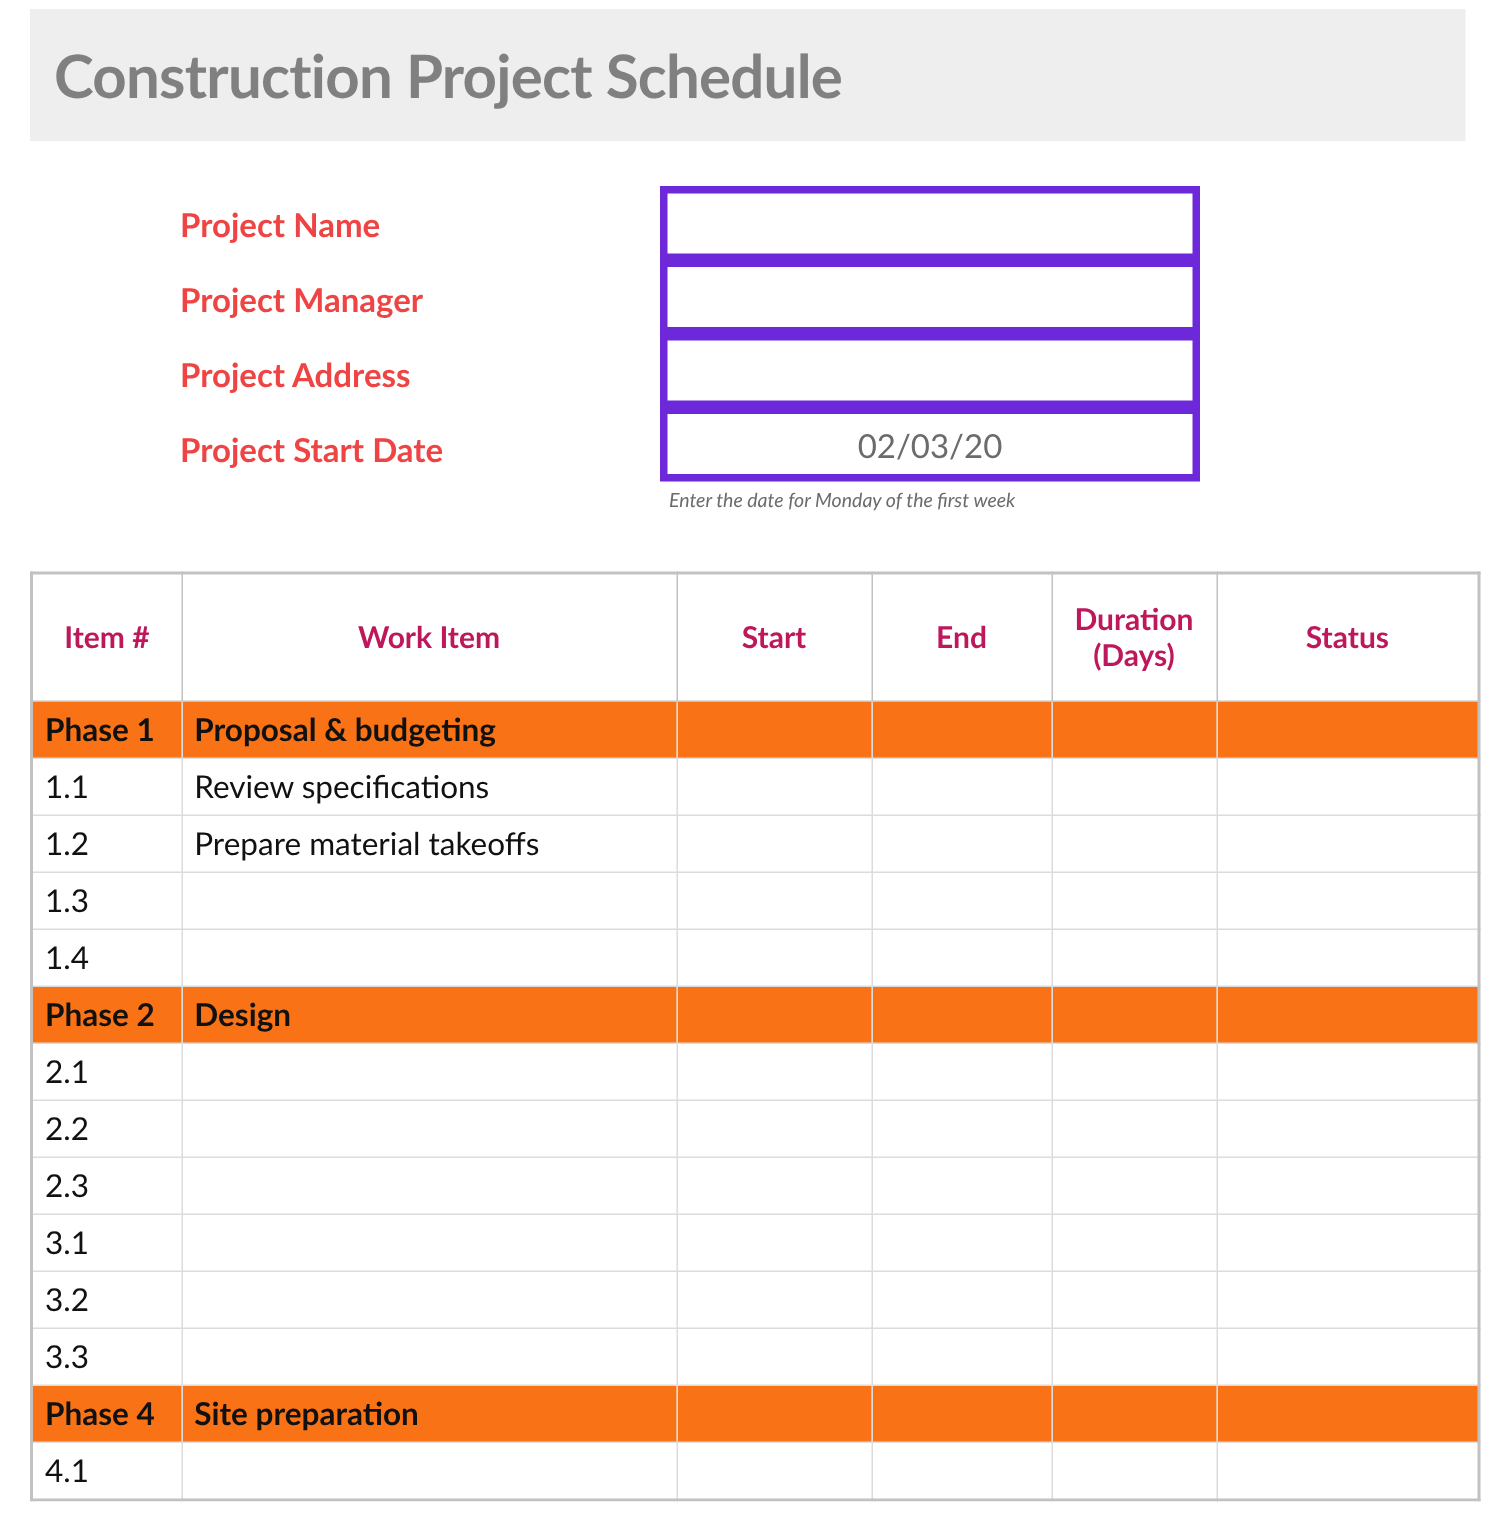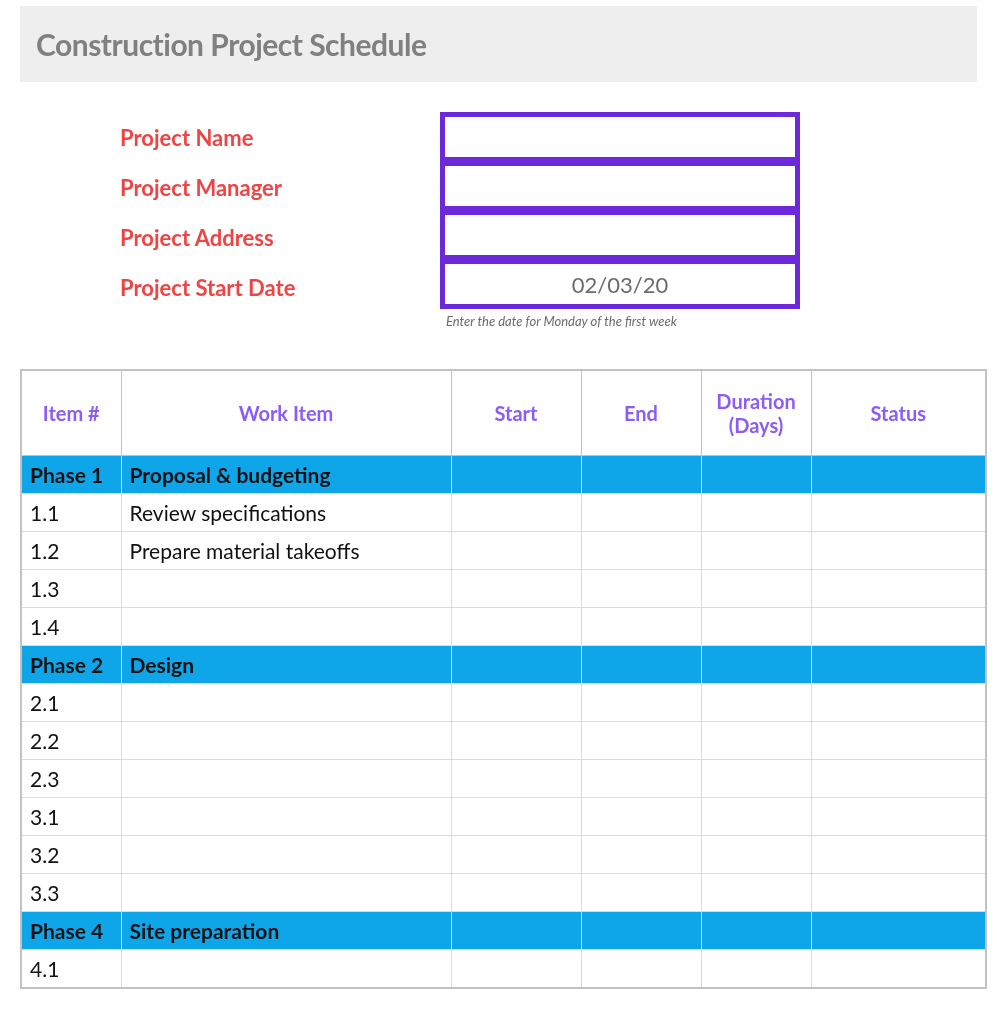--- a/index.html
+++ b/index.html
@@ -15,21 +15,21 @@
     width: 997px;
     margin: 0;
   }
   .title-bar {
     background: #eeeeee;
     margin: 6px 20px 0 20px;
     padding: 20px 16px;
   }
   .title-bar h1 {
     margin: 0;
-    font-size: 30px;
+    font-size: 40px;
     font-weight: 700;
     color: #808080;
     letter-spacing: -0.5px;
   }
   .info-section {
     margin: 30px 20px 40px 20px;
     display: grid;
     grid-template-columns: 320px 360px;
     column-gap: 0;
     margin-left: 120px;
@@ -76,32 +76,32 @@
     table-layout: fixed;
     border: 2px solid #c2c2c2;
   }
   table.schedule th {
     background: #fff;
     font-weight: 700;
     font-size: 20px;
     text-align: center;
     padding: 18px 6px;
     border: 1px solid #c2c2c2;
-    color: #8b5cf6;
+    color: #be185d;
   }
   table.schedule td {
     border: 1px solid #dcdcdc;
     padding: 6px 8px;
     height: 38px;
     font-size: 21px;
     color: #111;
     vertical-align: middle;
   }
   tr.phase-row td {
-    background: #0ea5e9;
+    background: #f97316;
     font-weight: 700;
     margin-left: 18px;
   }
   col.c-item   { width: 100px; }
   col.c-work   { width: 330px; }
   col.c-start  { width: 130px; }
   col.c-end    { width: 120px; }
   col.c-dur    { width: 110px; }
   col.c-status { width: 175px; }
 </style>

